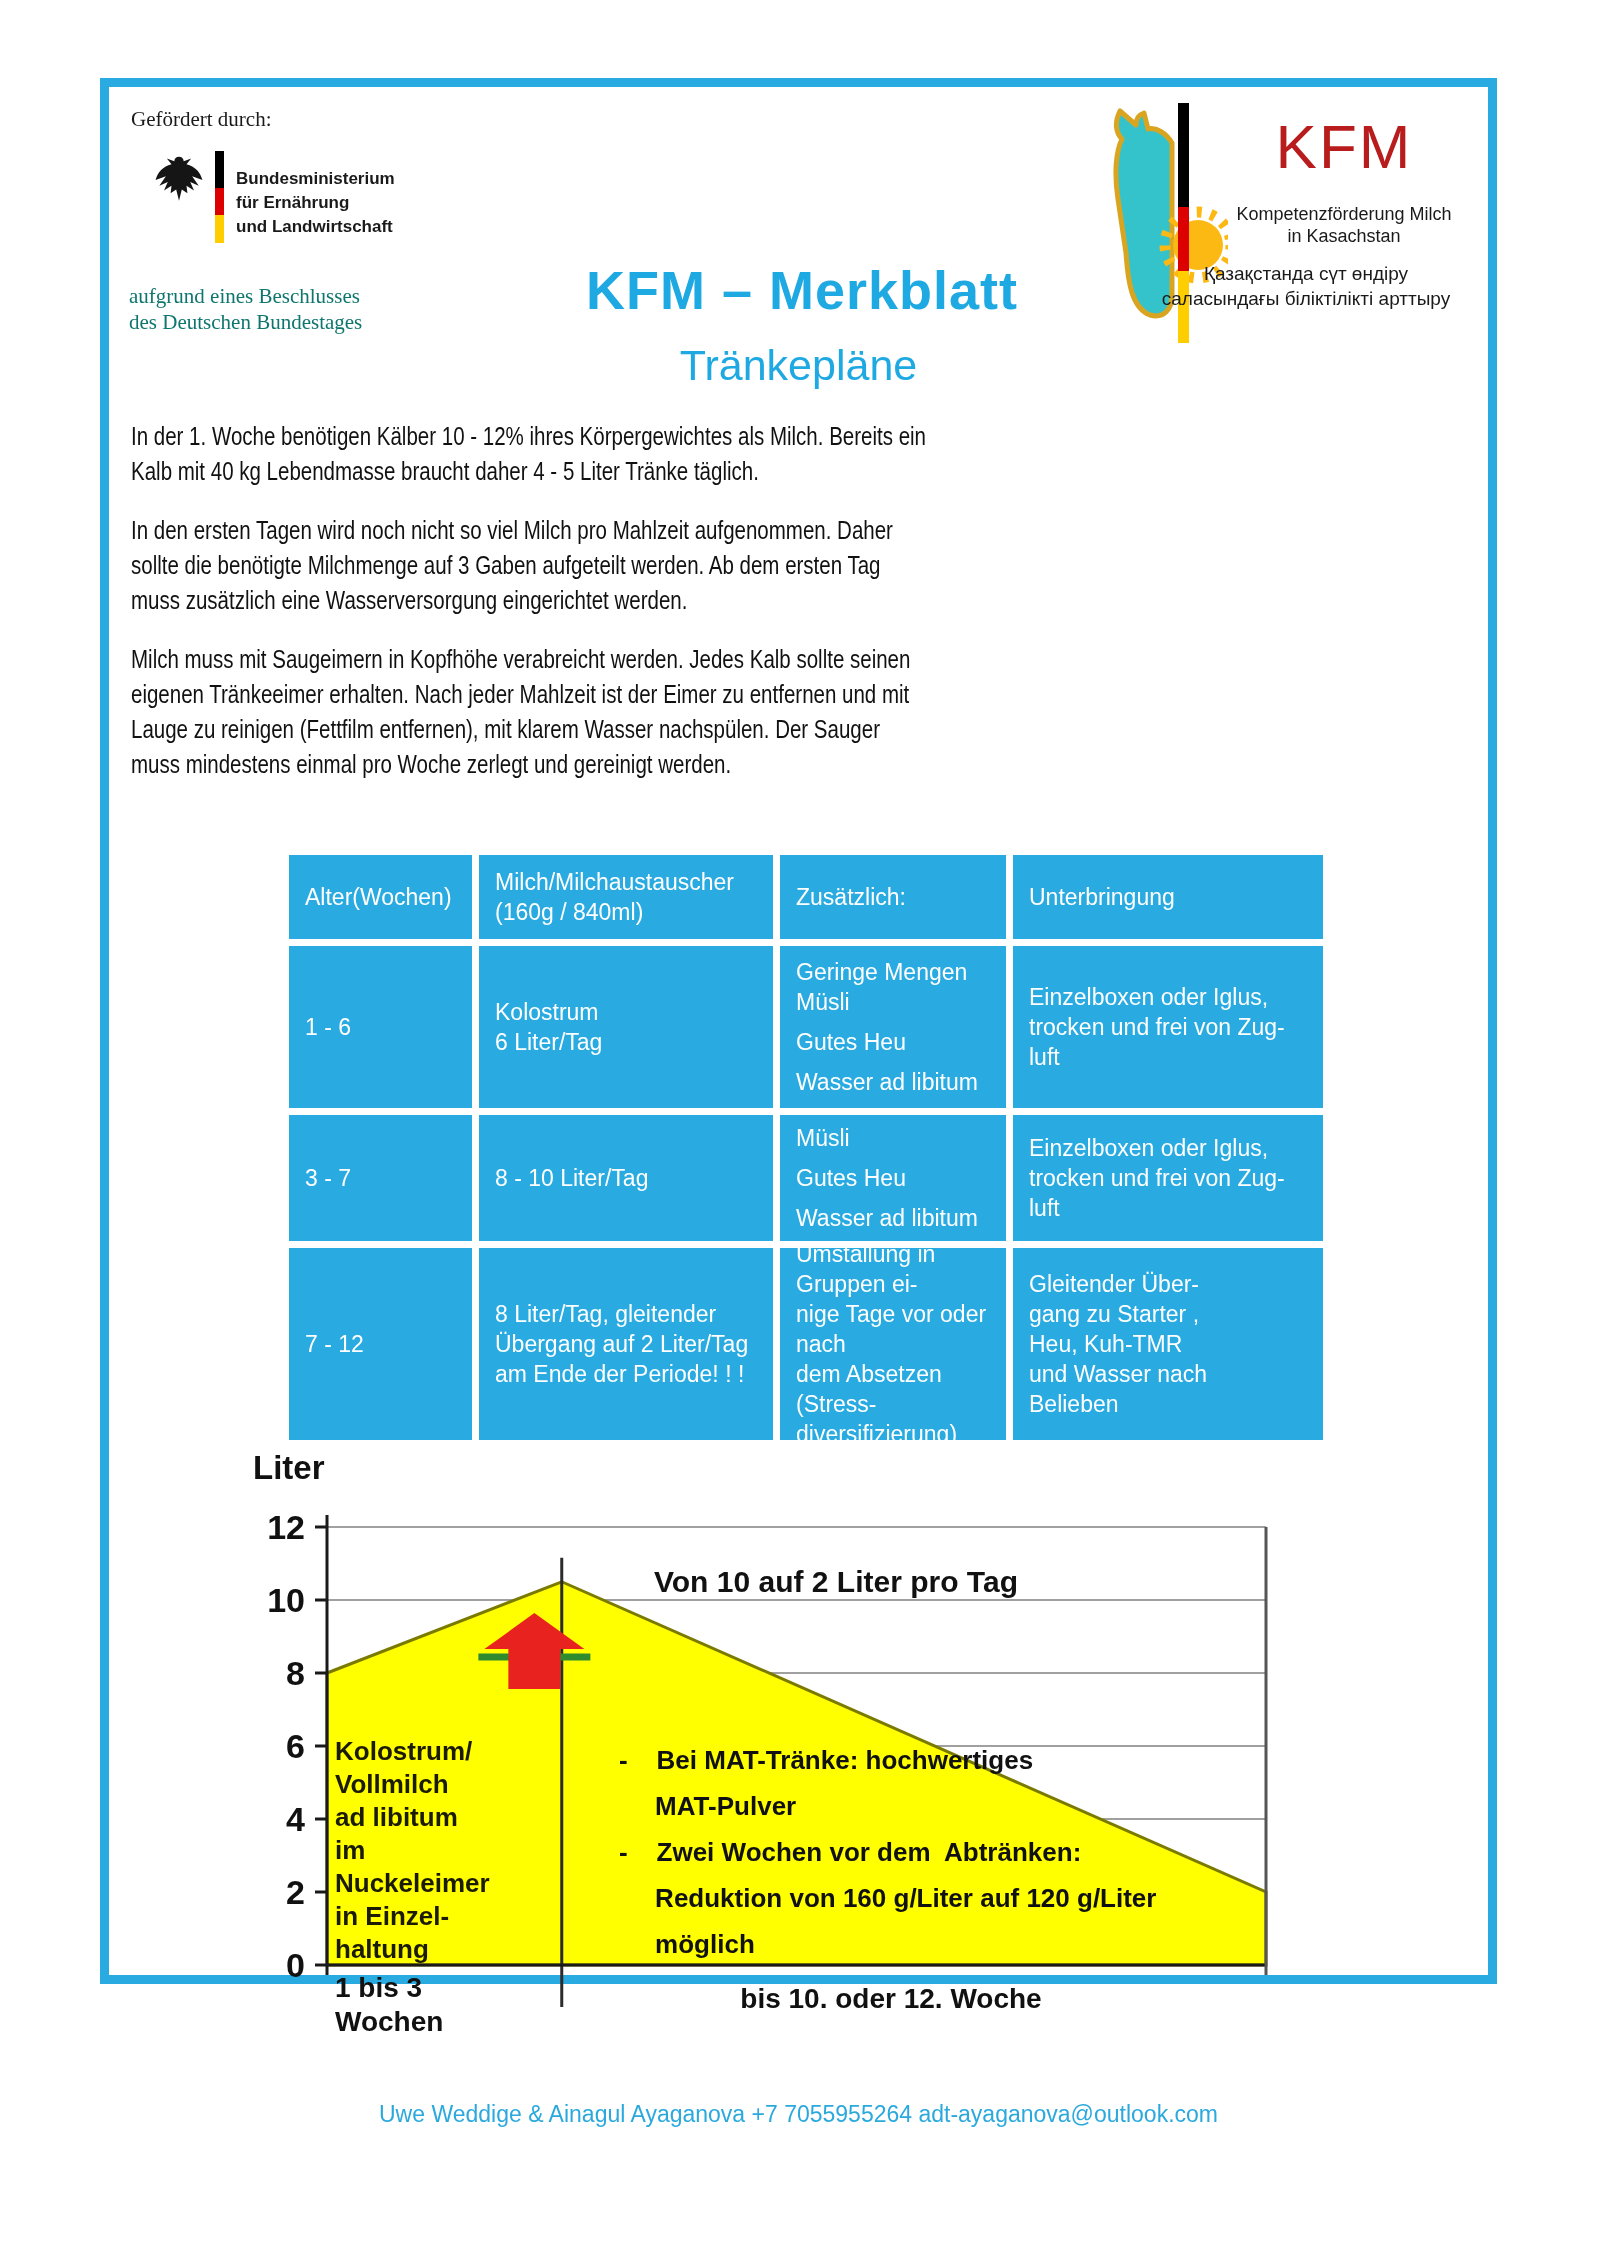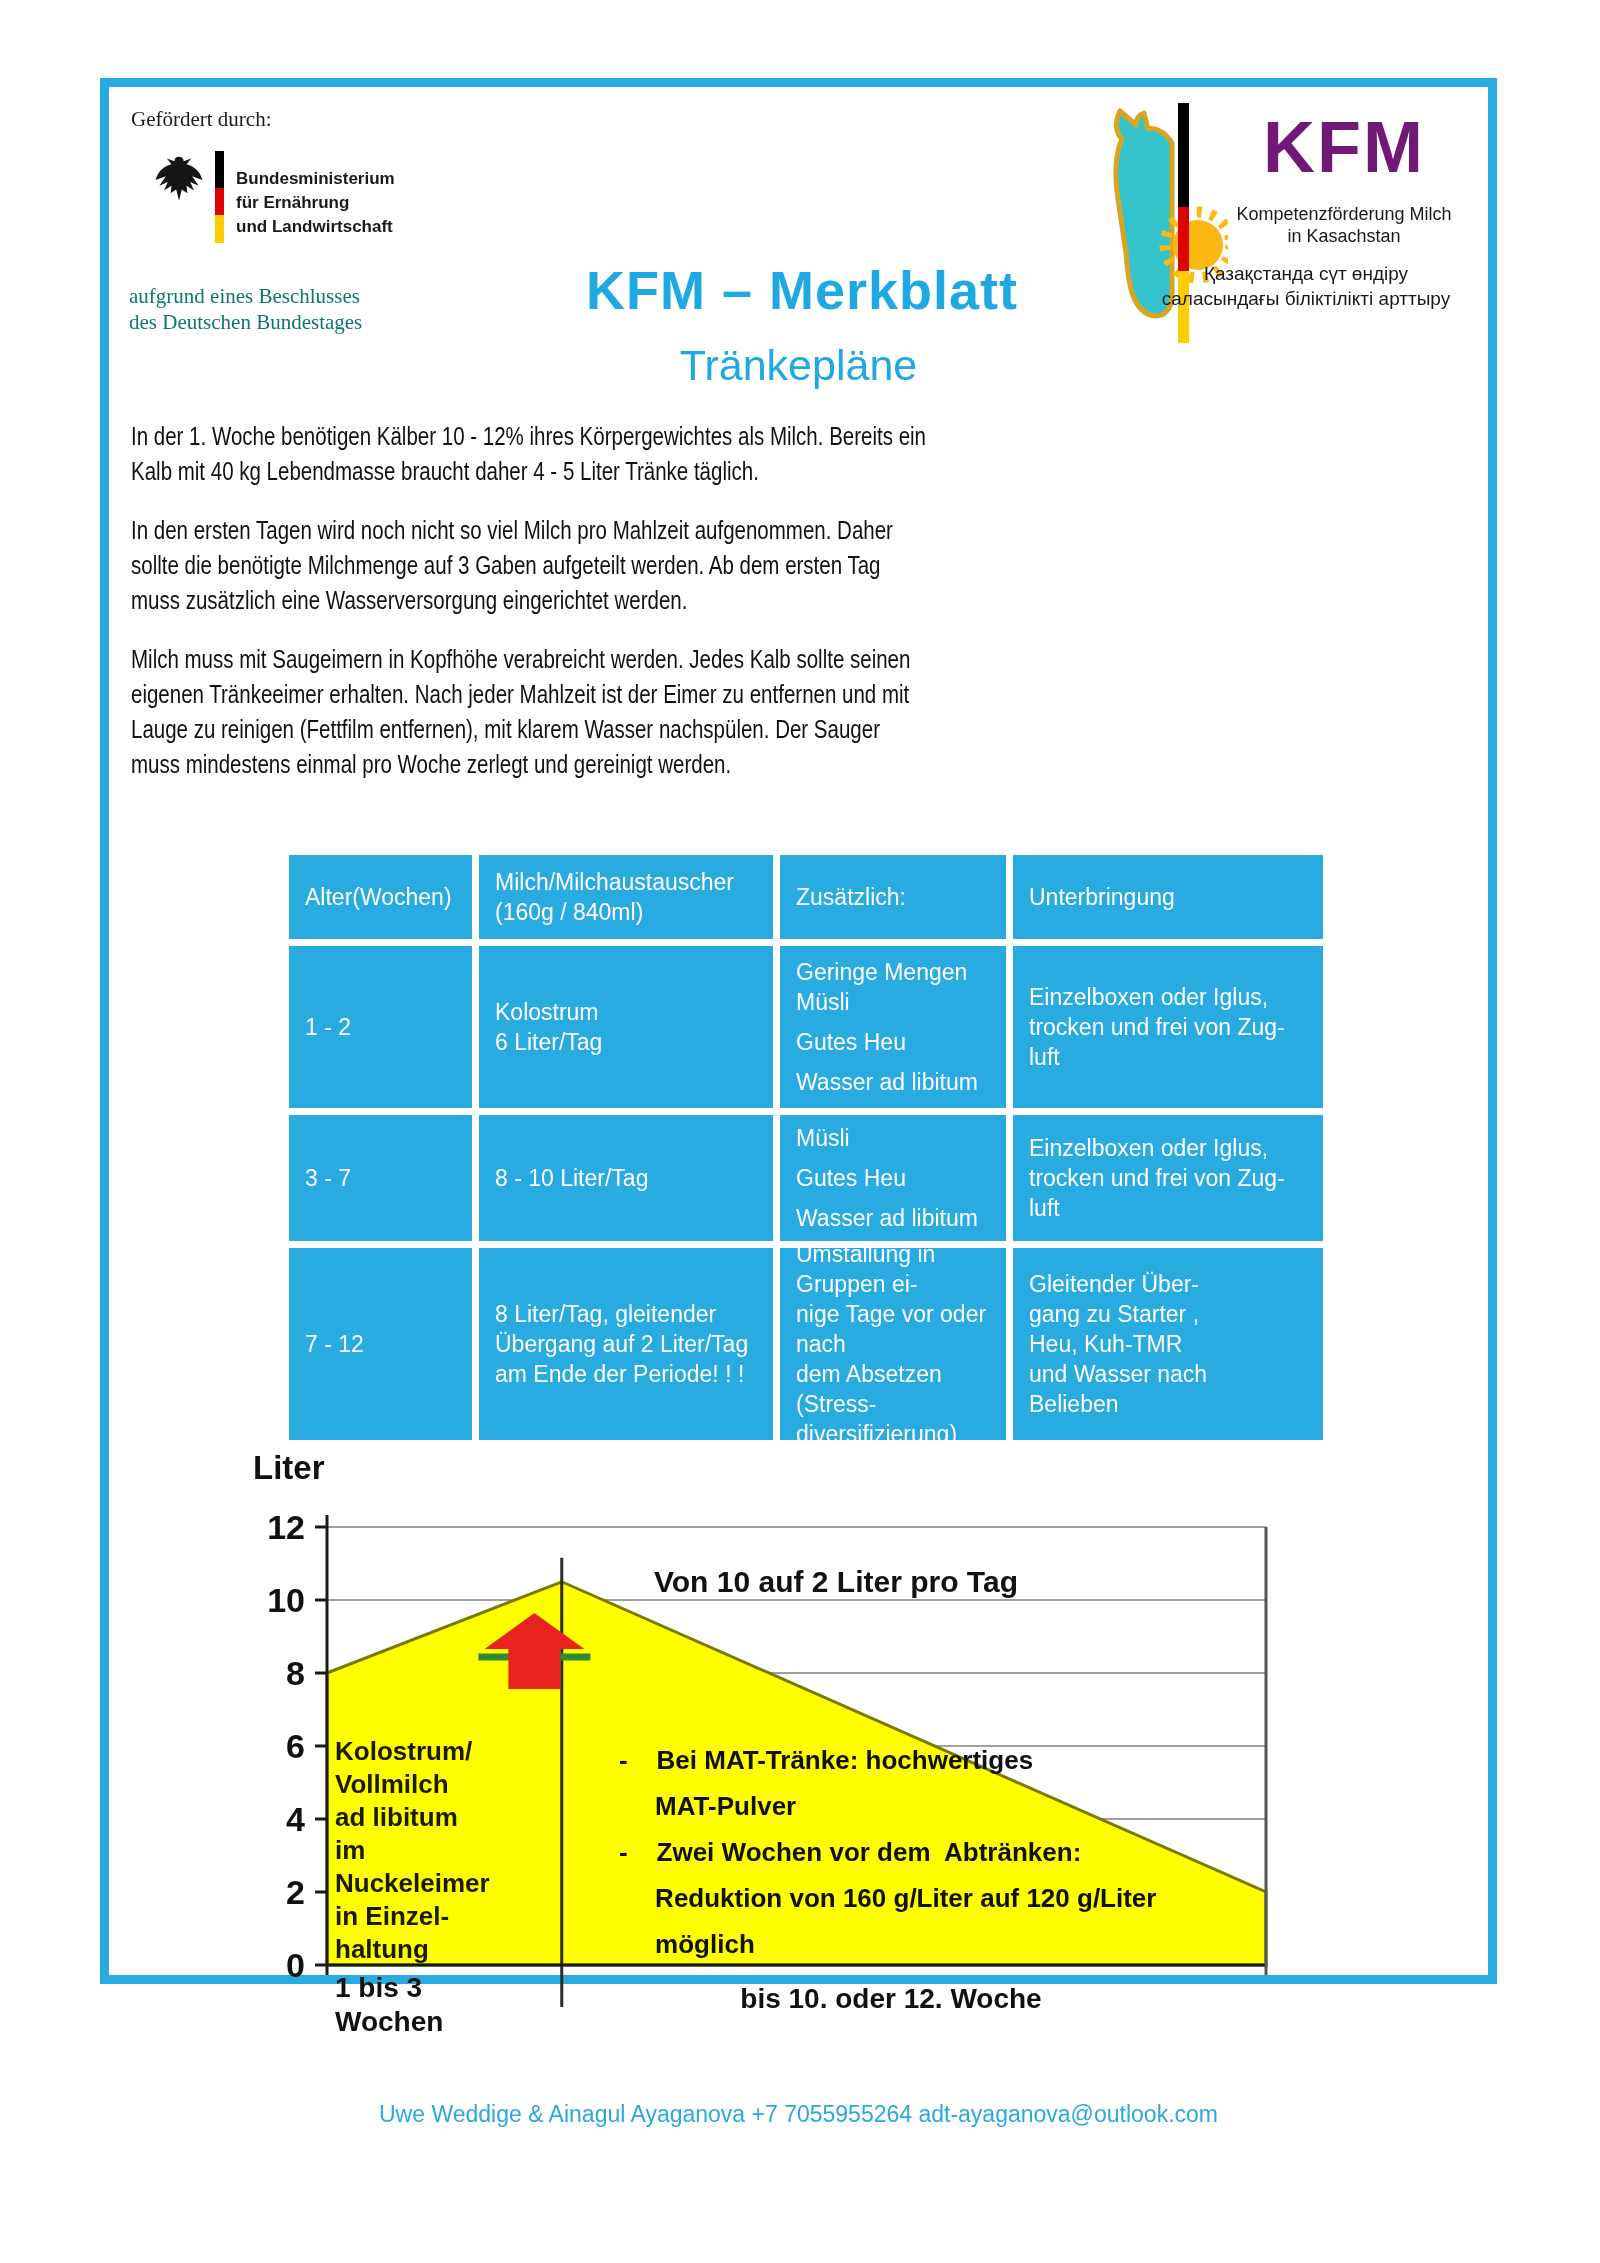--- a/index.html
+++ b/index.html
@@ -22,21 +22,21 @@
 
   .doc-title { position:absolute; left:0; right:0; top:172px; text-align:center;
                font-size:54px; font-weight:bold; color:#1fa9e2; letter-spacing:1px;padding-left:7px; }
   .doc-subtitle { position:absolute; left:0; right:0; top:254px; text-align:center;
                   font-size:43px; color:#1fa9e2; }
 
   
   .kfm-logo { position:absolute; right:30px; top:6px; width:352px; height:250px; }
   .kfm-logo .graphic { position:absolute; left:0; top:10px; }
   .kfm-logo .textcol { position:absolute; left:128px; top:8px; width:220px; text-align:center; }
-  .kfm-acronym { font-size:72px; font-weight:bold; color:#701a75; line-height:92px; letter-spacing:2px; }
+  .kfm-acronym { font-size:62px; font-weight:normal; color:#b91c1c; line-height:92px; letter-spacing:2px; }
   .kfm-sub-de { margin-top:10px; font-size:18px; line-height:22px; color:#1a1a1a; white-space:pre-line; }
   .kfm-sub-kk { position:relative; margin-left:-78px; width:300px; margin-top:14px; font-size:19px;
                 line-height:25px; color:#1a1a1a; white-space:pre-line; text-align:center; }
 
   
   .paragraphs { position:absolute; left:22px; top:332px; width:1080px;
                 transform:scaleX(0.82); transform-origin:left top; }
   .paragraphs p { font-size:25px; line-height:35px; color:#111; white-space:pre-line; margin-bottom:24px; }
 
   
@@ -136,21 +136,21 @@
 (160g / 840ml)</div>
         </div>
       <div class="cell">
           <div class="txt">Zusätzlich:</div>
         </div>
       <div class="cell">
           <div class="txt">Unterbringung</div>
         </div>
 
       <div class="cell">
-          <div class="txt">1 - 2</div>
+          <div class="txt">1 - 6</div>
         </div>
       <div class="cell">
           <div class="txt">Kolostrum
 6 Liter/Tag</div>
         </div>
       <div class="cell">
           <div class="block">Geringe Mengen
 Müsli</div>
           <div class="block">Gutes Heu</div>
           <div class="block">Wasser ad libitum</div>

